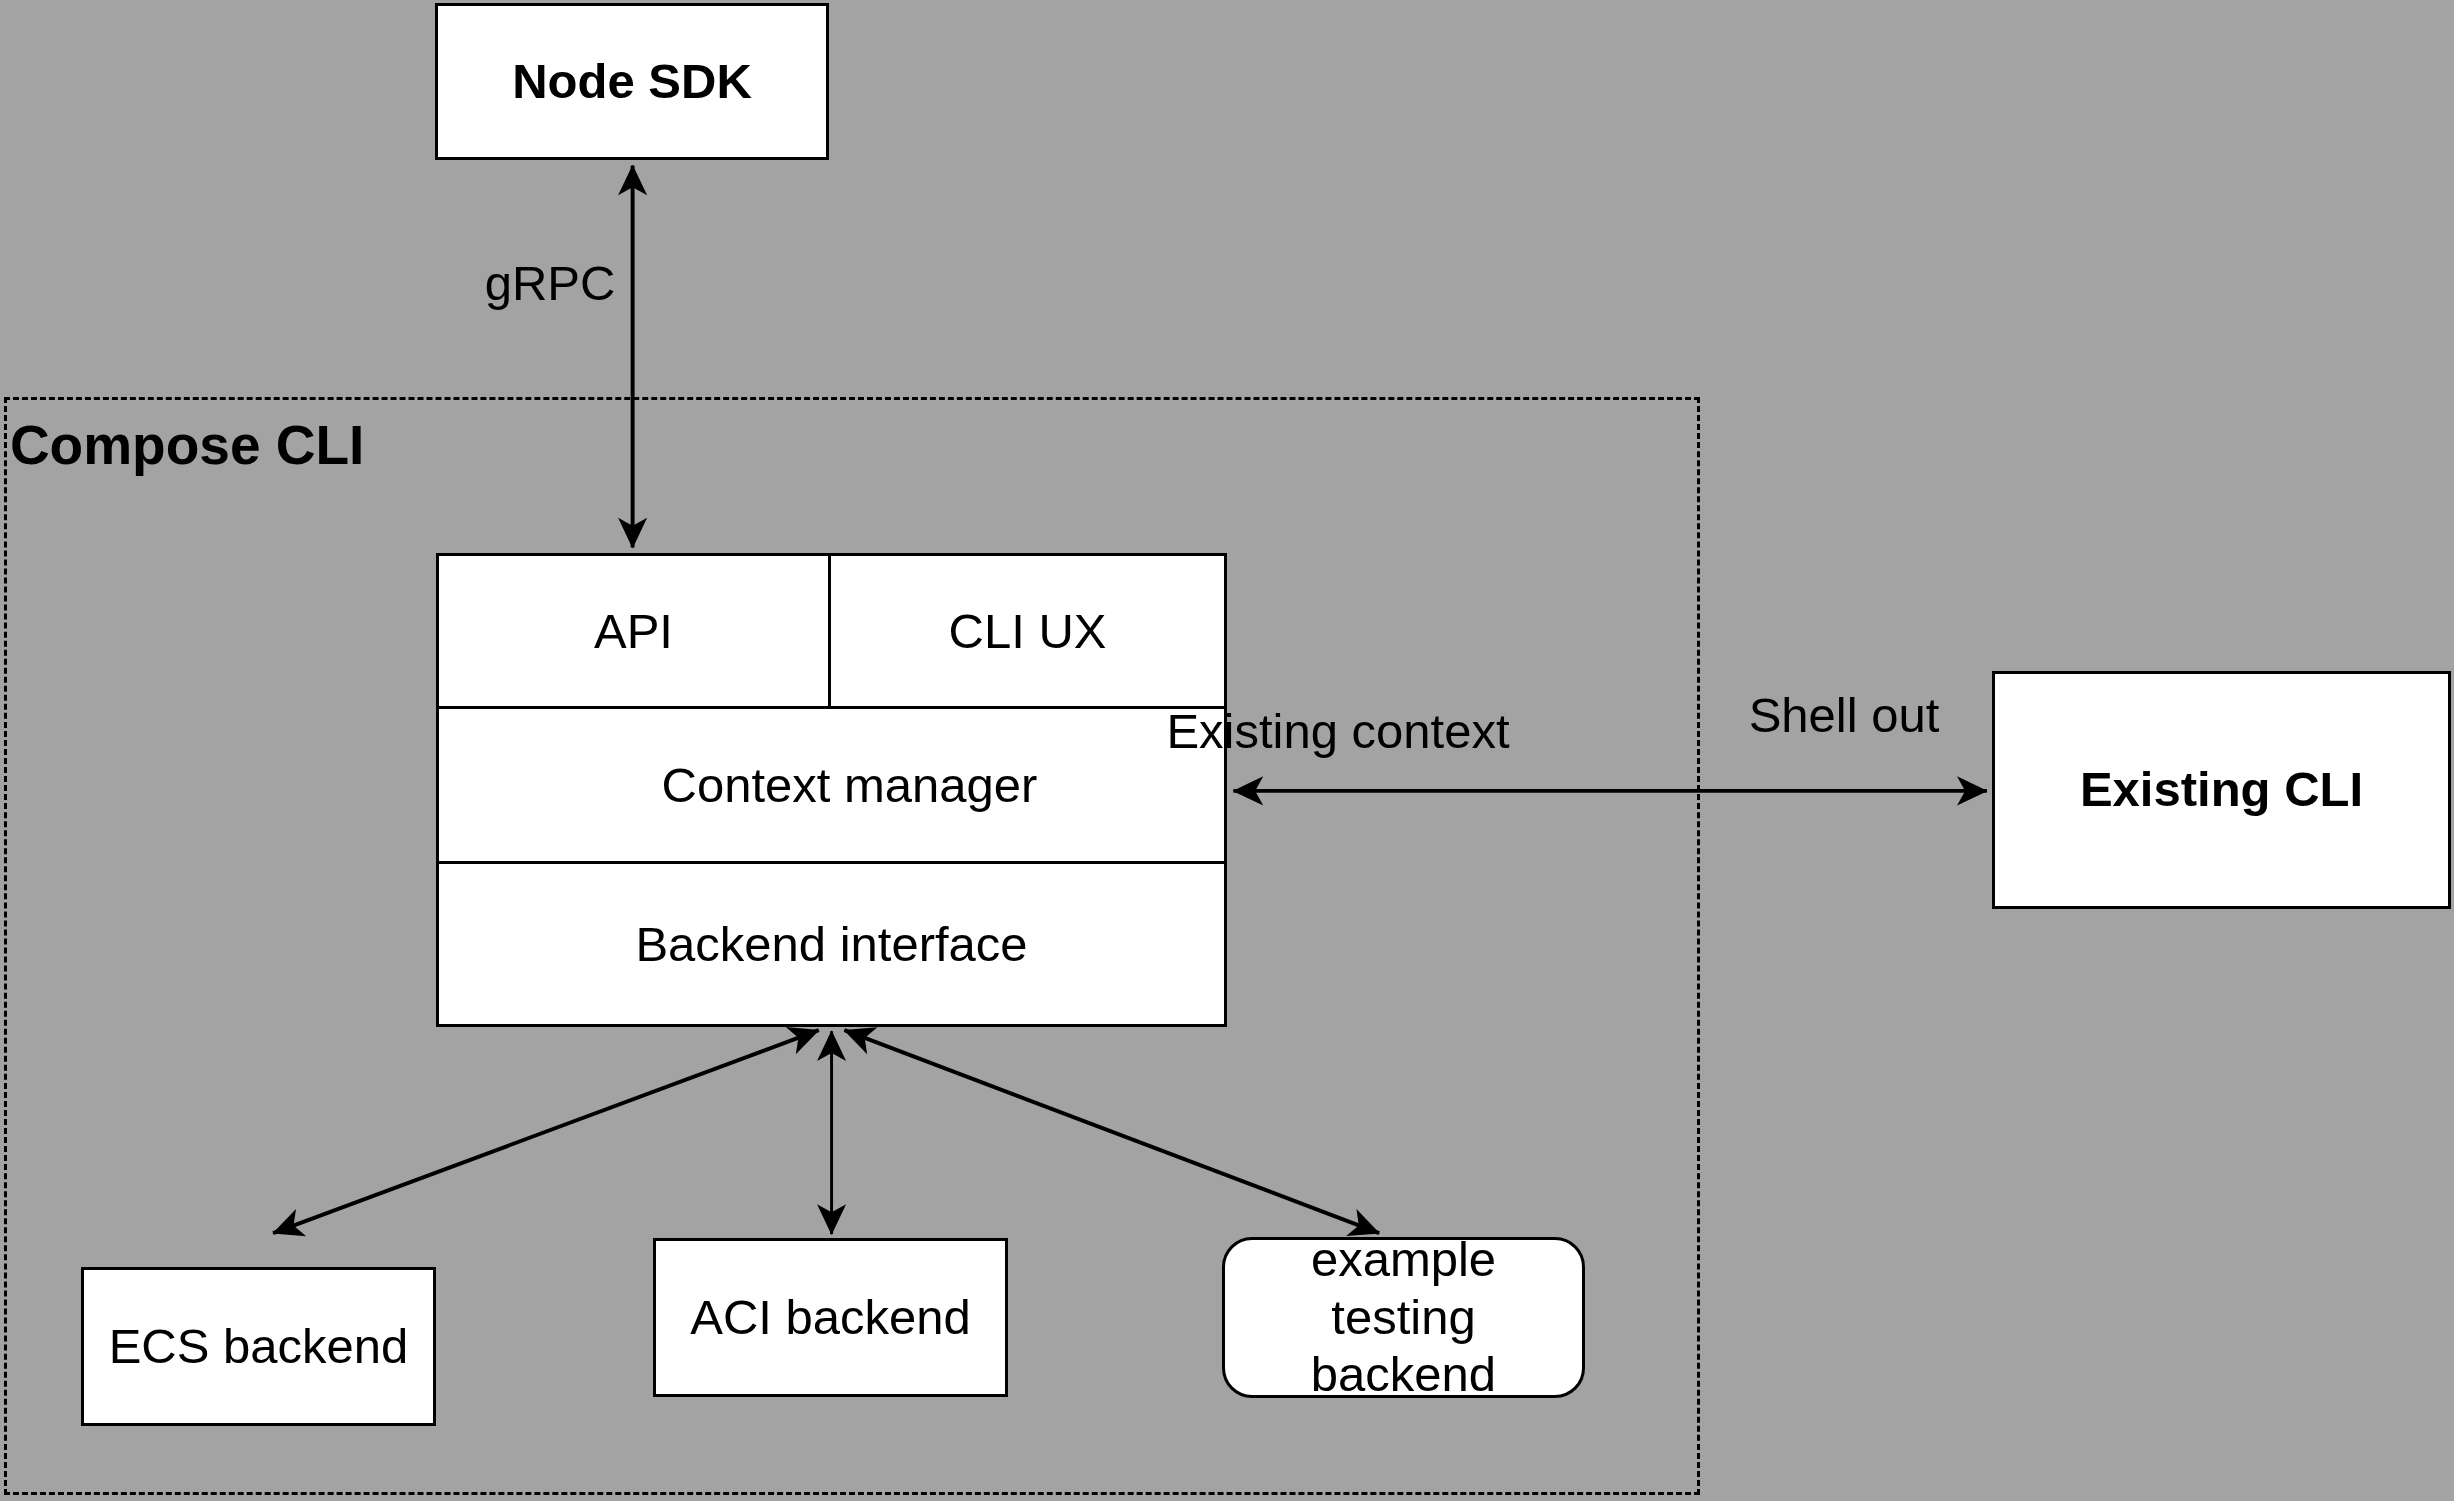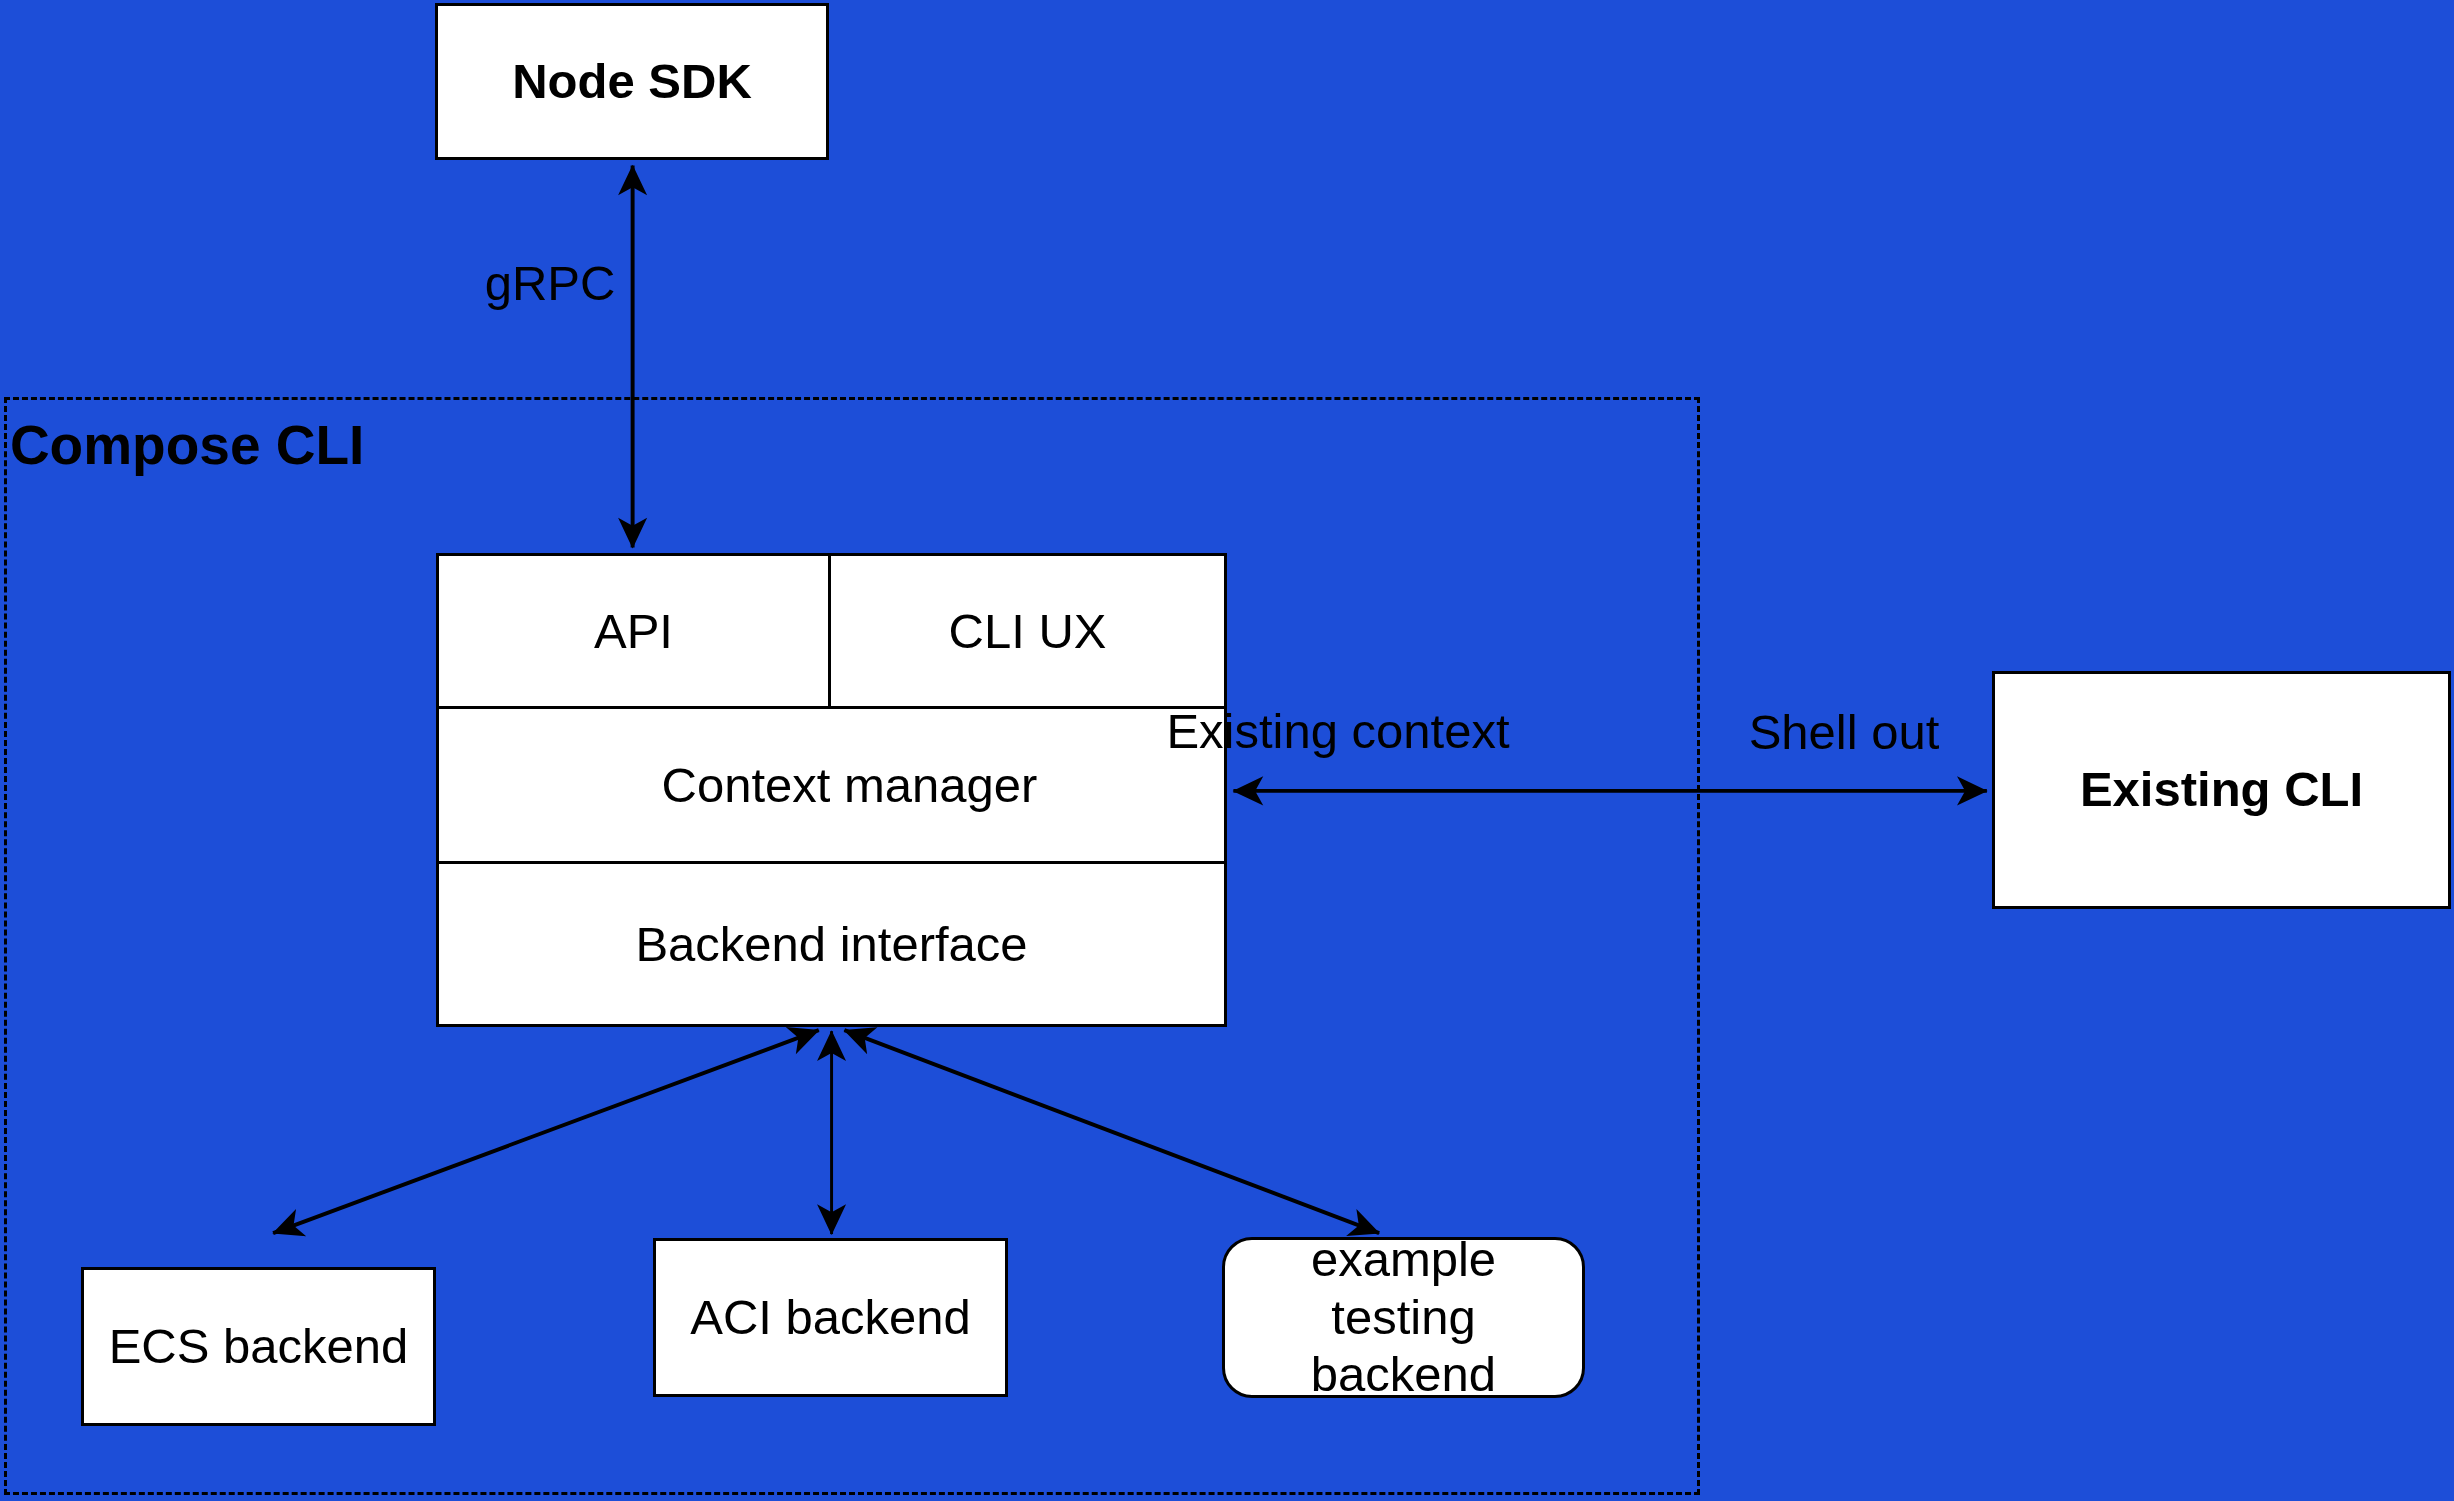--- a/index.html
+++ b/index.html
@@ -4,21 +4,21 @@
 <style>
   html, body {
     margin: 0;
     padding: 0;
     background: #ffffff;
   }
   .canvas {
     position: relative;
     width: 2455px;
     height: 1501px;
-    background: #1d4ed8;
+    background: #a3a3a3;
     font-family: "Liberation Sans", sans-serif;
     color: #000000;
     overflow: hidden;
   }
   .box {
     position: absolute;
     box-sizing: border-box;
     border: 3.9px solid #000000;
     background: #ffffff;
     display: flex;
@@ -114,21 +114,21 @@
   </div>
   <div class="box" style="left:653px; top:1238px; width:355px; height:159px;">
     <span>ACI backend</span>
   </div>
   <div class="box" style="left:1222px; top:1237px; width:363px; height:161px; padding:0 7px;border-radius:30px;">
     <span>example testing backend</span>
   </div>
 
   <div class="edge-label" style="left:550px; top:283px;">gRPC</div>
   <div class="edge-label" style="left:1338px; top:731px;">Existing context</div>
-  <div class="edge-label" style="left:1844px; top:732px;">Shell out</div>
+  <div class="edge-label" style="left:1844px; top:715px;">Shell out</div>
 
   <svg class="connector-layer" viewBox="0 0 2492 1524">
     <defs>
       <marker id="arrowhead" viewBox="0 0 12 12" refX="11.2" refY="6" markerWidth="34" markerHeight="34" markerUnits="userSpaceOnUse" orient="auto-start-reverse">
         <path d="M0.5,0.8 L11.5,6 L0.5,11.2 L3.4,6 Z" fill="#000000"></path>
       </marker>
     </defs>
 
     <line x1="642" y1="168" x2="642" y2="556" stroke="#000000" stroke-width="4" marker-start="url(#arrowhead)" marker-end="url(#arrowhead)"></line>
 

